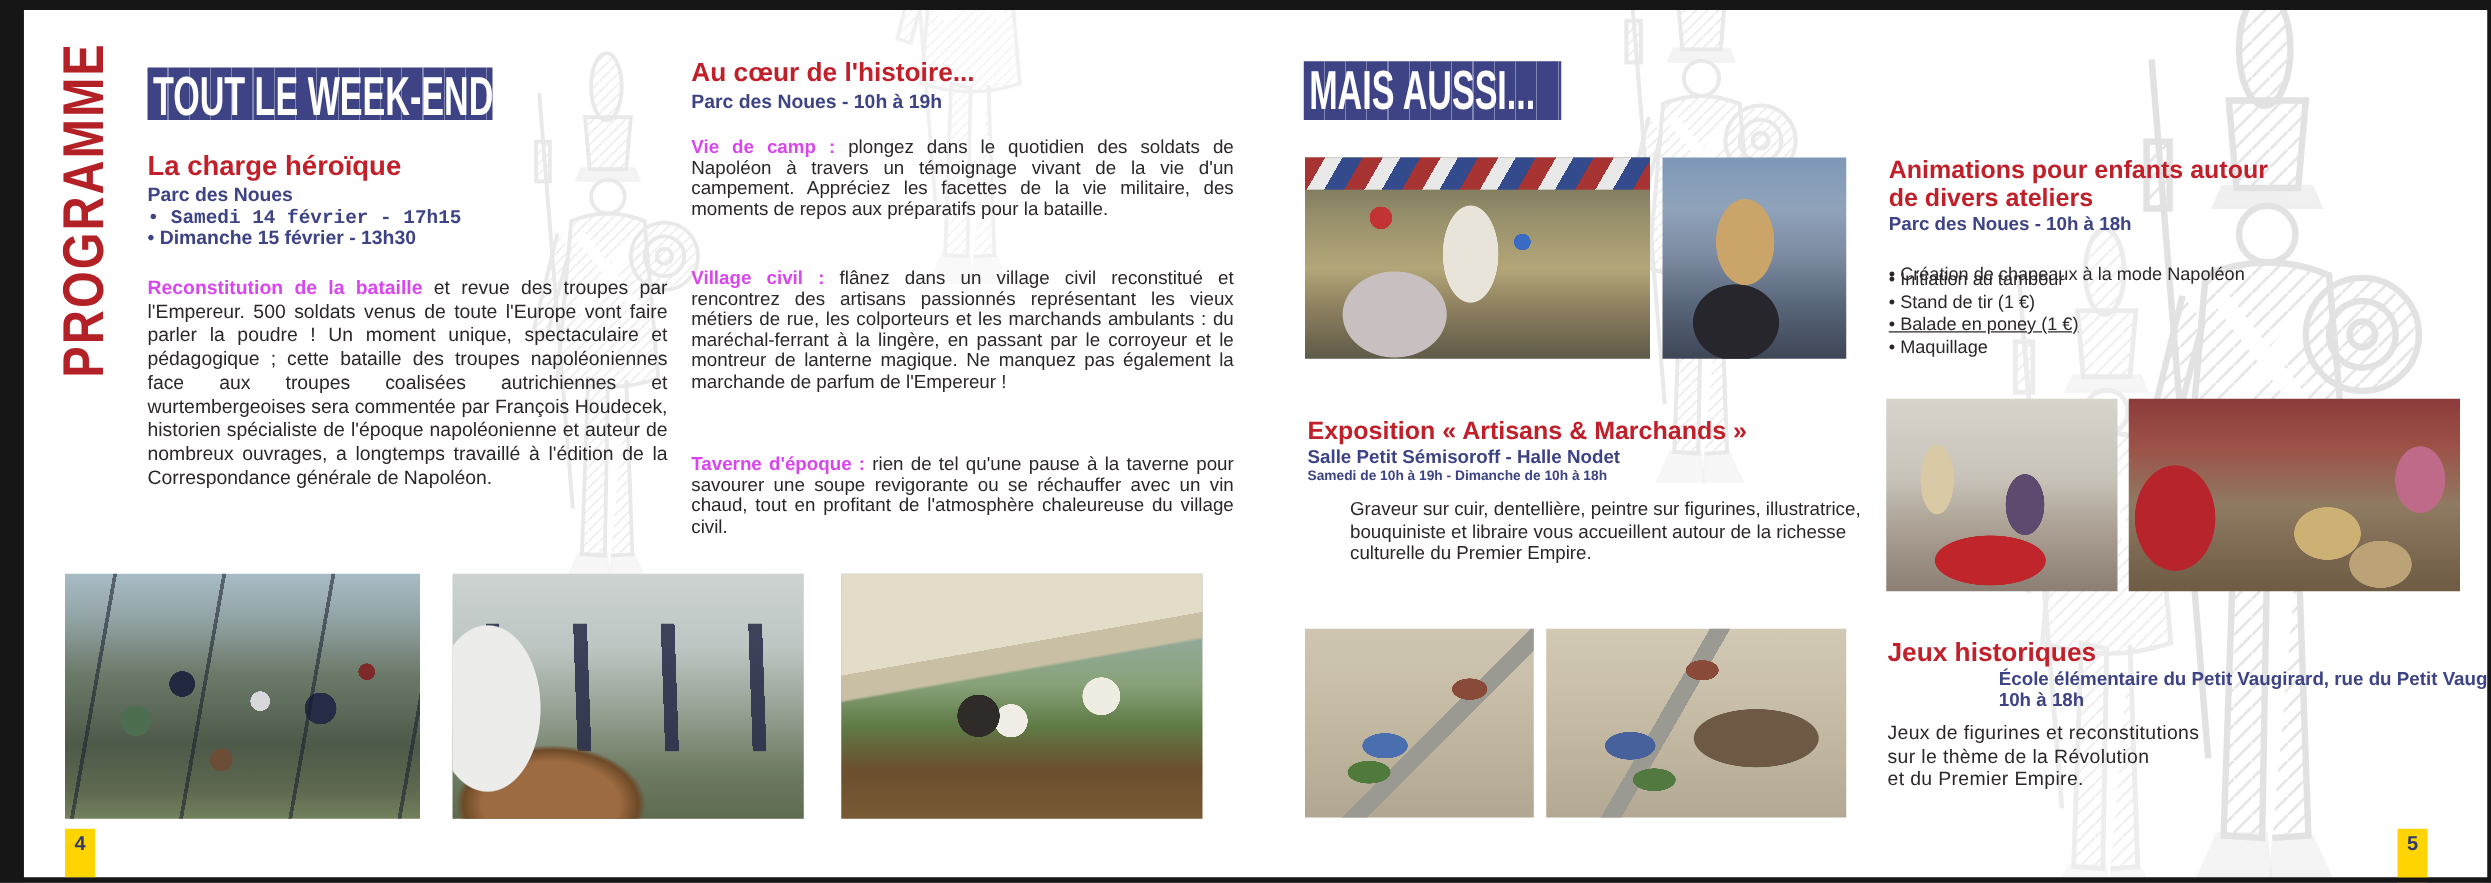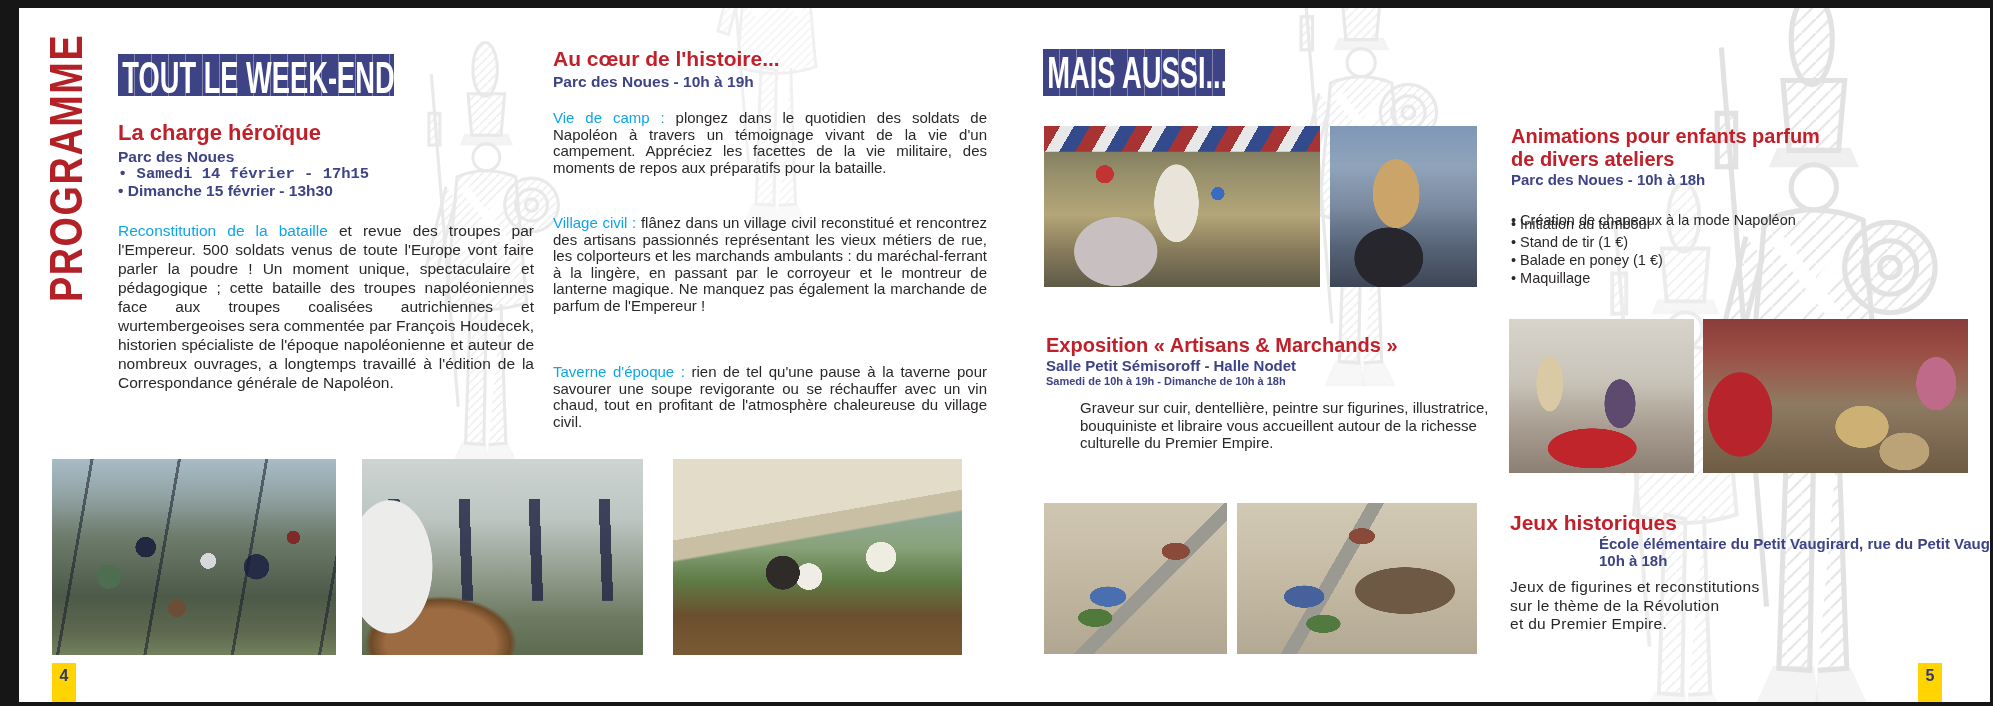--- a/index.html
+++ b/index.html
@@ -20,26 +20,26 @@
     font-size:46px;font-weight:700;color:#b32025;letter-spacing:2px;
     transform:rotate(-90deg) scaleX(0.82);transform-origin:center;}
 
   
   .banner{background-color:#3d4384;color:#ffffff;overflow:hidden;
     background-image:repeating-linear-gradient(90deg, rgba(255,255,255,0) 0px, rgba(255,255,255,0) 16px,
       rgba(255,255,255,0.35) 16px, rgba(255,255,255,0.35) 17px);}
   .banner span{display:block;font-weight:700;font-size:44px;line-height:47px;white-space:nowrap;
     transform:scaleX(0.62);transform-origin:left center;padding-left:7px;letter-spacing:0px;}
   #banner-weekend{left:118px;top:54px;width:276px;height:42px;}
-  #banner-maisaussi{left:1043px;top:49px;width:182px;height:47px;}
+  #banner-maisaussi{left:1043px;top:49px;width:206px;height:47px;}
 
   .red-h{color:#c1202a;font-weight:700;}
   .navy-h{color:#3d4384;font-weight:700;}
   .body-t{color:#2b2728;}
-  .lead{font-weight:400;color:#0ea5e9;}
+  .lead{font-weight:700;color:#d946ef;}
   .just{text-align:justify;}
   .preline{white-space:pre-line;}
 
   
   #charge-title{left:118px;top:120px;font-size:22px;}
   #charge-loc{left:118px;top:148px;font-size:15.5px;}
   #charge-t1{left:118px;top:165px;font-size:15.5px;font-family:Liberation Mono, monospace;}
   #charge-t2{left:118px;top:182px;font-size:15.5px;}
   #charge-para{left:118px;top:221px;width:416px;font-size:15.5px;line-height:19px;}
 
@@ -48,21 +48,21 @@
   #coeur-sub{left:553px;top:73px;font-size:15.5px;}
   .coeur-para{left:553px;width:434px;font-size:15px;line-height:16.5px;}
   #coeur-s0{top:110px;}
   #coeur-s1{top:215px;}
   #coeur-s2{top:364px;}
 
   
   #anim-title{left:1511px;top:125px;width:430px;font-size:20px;line-height:23px;}
   #anim-sub{left:1511px;top:171px;font-size:15px;}
   .anim-item{left:1511px;width:430px;font-size:14.5px;}
-  #anim-i0{top:212px;} #anim-i1{top:216px;} #anim-i2{top:234px;} #anim-i3{top:252px;} #anim-i4{top:270px;}
+  #anim-i0{top:212px;} #anim-i1{top:216px;} #anim-i2{top:234px;} #anim-i3{top:252px;text-decoration:underline;} #anim-i4{top:270px;}
 
   #expo-title{left:1046px;top:334px;font-size:20px;}
   #expo-sub1{left:1046px;top:357px;font-size:15px;}
   #expo-sub2{left:1046px;top:375px;font-size:11px;}
   #expo-body{left:1046px;top:399px;width:436px;font-size:15px;line-height:17.5px;margin-left:34px;}
 
   #jeux-title{left:1510px;top:511px;font-size:21px;}
   #jeux-sub{left:1599px;top:536px;width:460px;font-size:15px;line-height:16.5px;}
   #jeux-body{left:1510px;top:578px;width:450px;font-size:15.5px;line-height:18.5px;letter-spacing:0.3px;}
 
@@ -226,21 +226,21 @@
   <div class="photo" id="p-camp" title="Campement - soldats napoléoniens et canon"></div>
   <div class="photo" id="p-taverne" title="Taverne d'époque sous tente - cuisiniers"></div>
 
   <div class="abs banner" id="banner-maisaussi">
     <span>MAIS AUSSI...</span>
   </div>
 
   <div class="photo" id="p-tir" title="Stand de tir - enfant visant avec une carabine"></div>
   <div class="photo" id="p-atelier" title="Atelier enfants - fillette au travail"></div>
 
-  <div class="abs red-h preline" id="anim-title">Animations pour enfants parfum
+  <div class="abs red-h preline" id="anim-title">Animations pour enfants autour
 de divers ateliers</div>
   <div class="abs navy-h" id="anim-sub">Parc des Noues - 10h à 18h</div>
   <div class="abs body-t anim-item" id="anim-i0">• Création de chapeaux à la mode Napoléon</div>
   <div class="abs body-t anim-item" id="anim-i1">• Initiation au tambour</div>
   <div class="abs body-t anim-item" id="anim-i2">• Stand de tir (1 €)</div>
   <div class="abs body-t anim-item" id="anim-i3">• Balade en poney (1 €)</div>
   <div class="abs red-h" id="expo-title">Exposition « Artisans &amp; Marchands »</div>
 
   <div class="abs body-t anim-item" id="anim-i4">• Maquillage</div>
   <div class="abs navy-h" id="expo-sub1">Salle Petit Sémisoroff - Halle Nodet</div>

